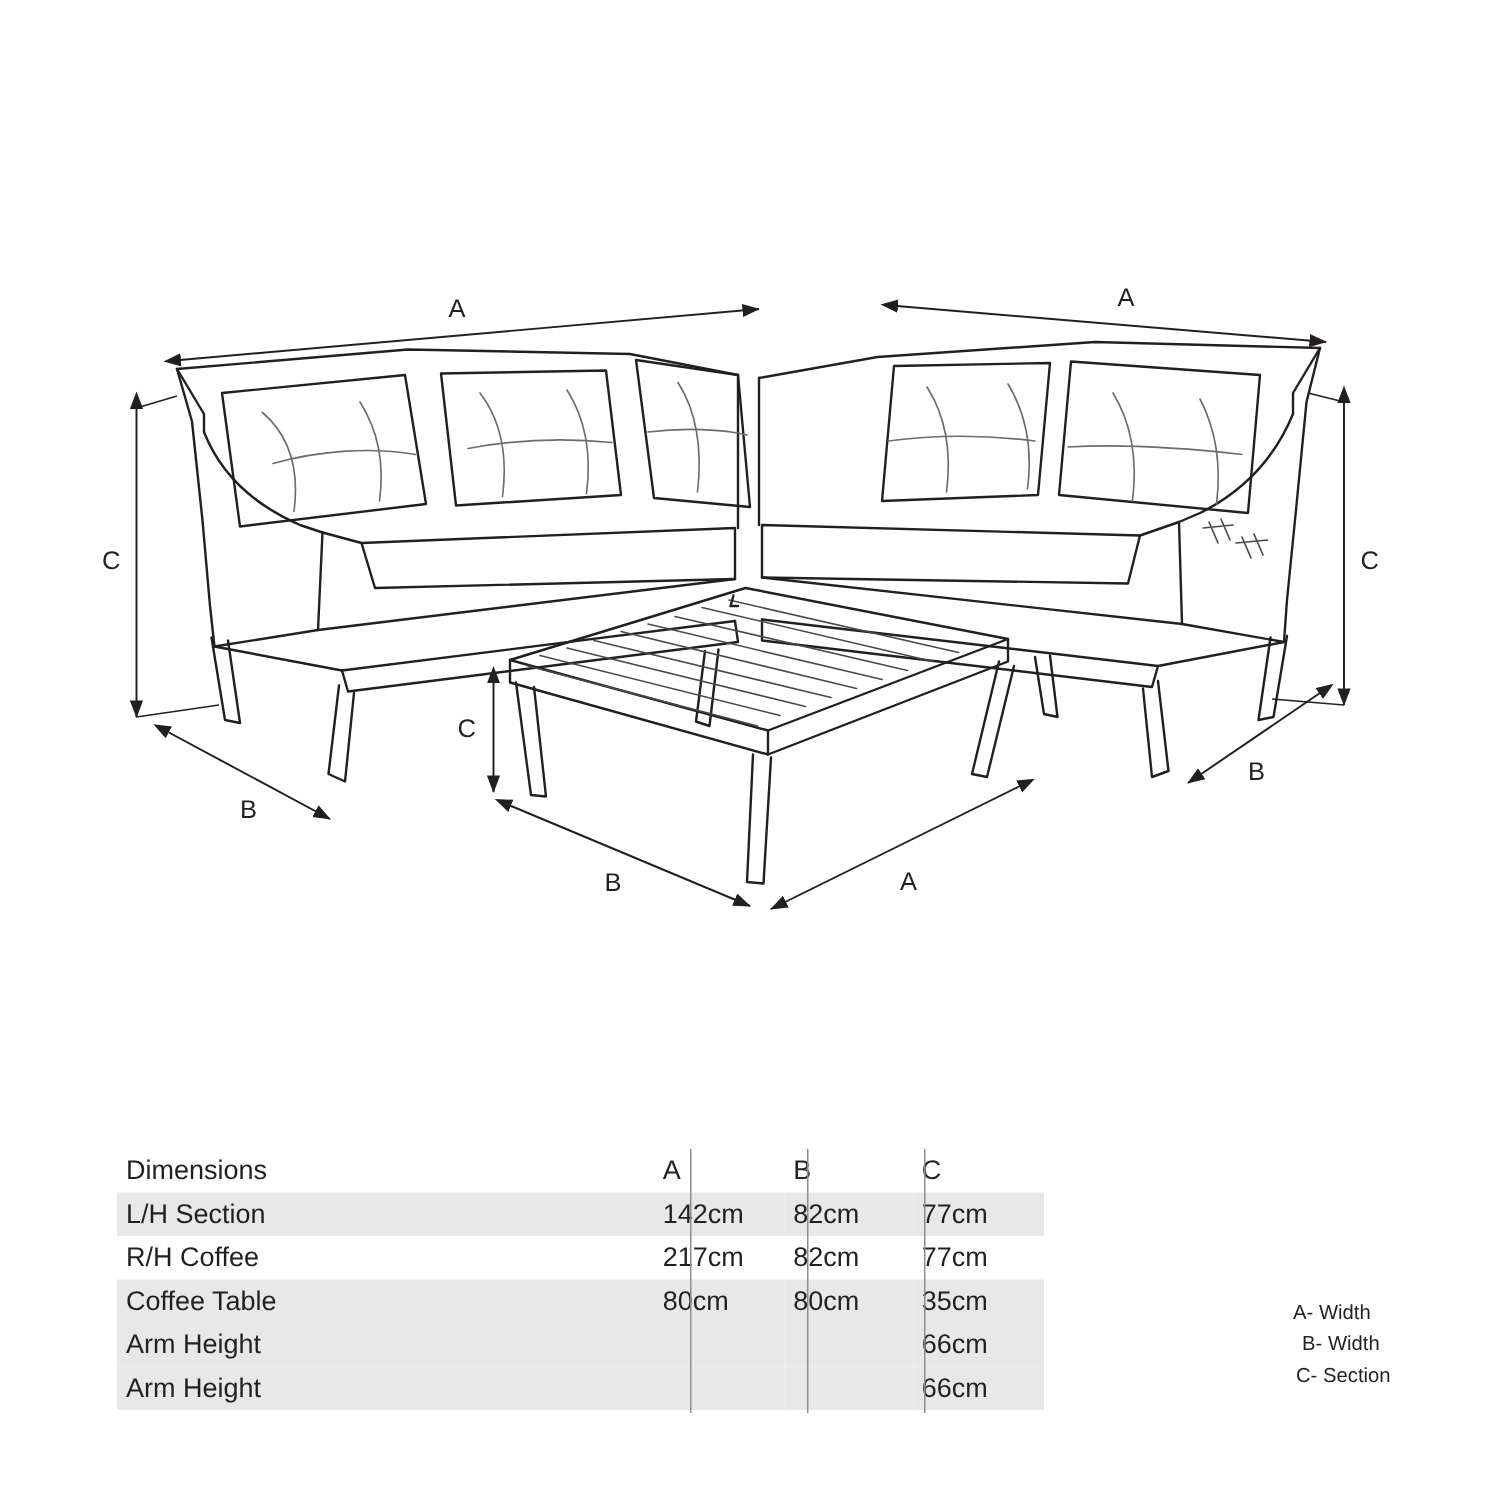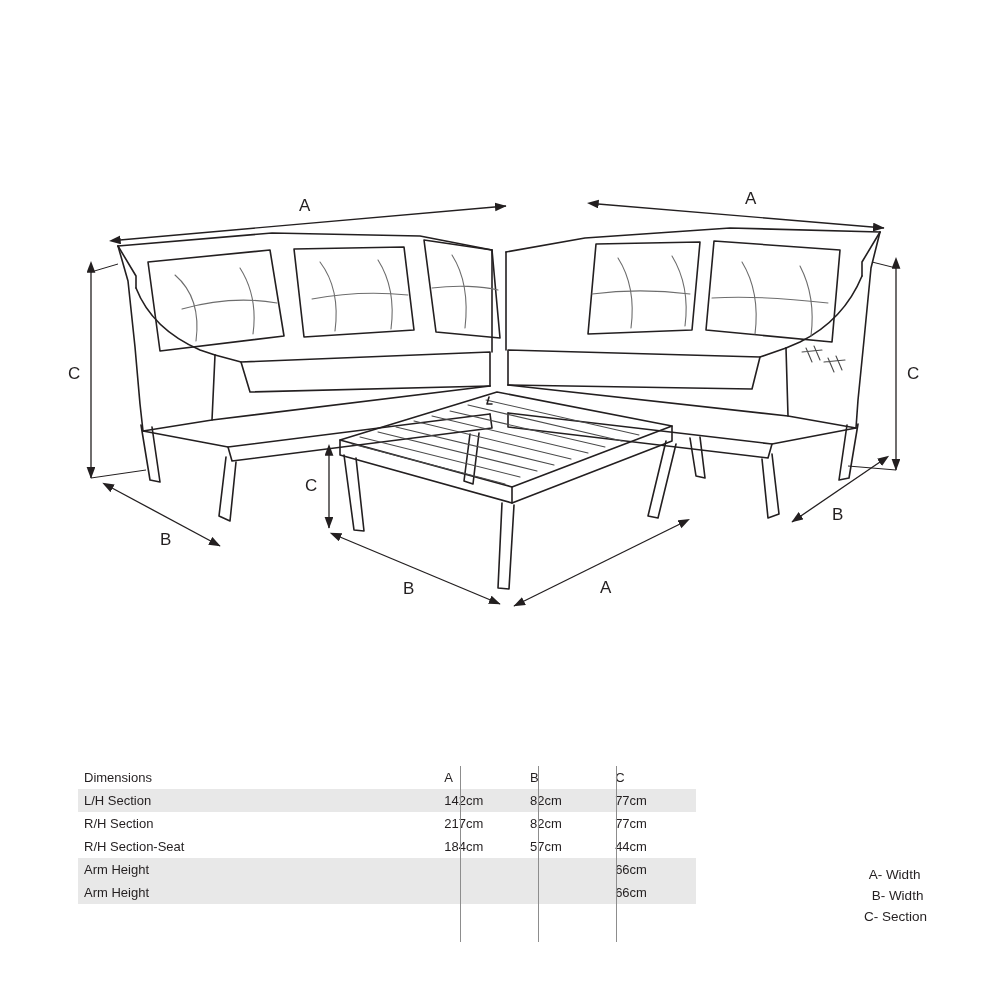--- a/index.html
+++ b/index.html
@@ -33,21 +33,21 @@
     color: #231f20;
     font-family: "Liberation Sans", sans-serif;
   }
   
   .spec-table {
     position: absolute;
     left: 78px;
     top: 766px;
     width: 618px;
     border-collapse: collapse;
-    font-size: 13px;
+    font-size: 18px;
     color: #231f20;
   }
   .spec-table td {
     padding: 4px 6px 4px 6px;
     border: none;
     height: 14px;
   }
   .spec-table tr.shaded td {
     background: #e8e8e8;
     margin-top: 45px;
@@ -63,21 +63,21 @@
     top: 766px;
     height: 176px;
   }
   .legend {
     position: absolute;
     left: 862px;
     top: 864px;
     font-size: 13.5px;
     line-height: 21px;
     color: #231f20;
-    text-align: center;
+    text-align: left;
   }
   .legend div { white-space: nowrap; }
 </style>
 </head>
 <body>
 
 <div id="stage">
 
   <svg class="drawing" viewBox="0 0 1000 760">
     <g fill="none" stroke="#231f20" stroke-width="1.6" stroke-linejoin="round" stroke-linecap="round">
@@ -229,30 +229,30 @@
         <td class="c-b">B</td>
         <td class="c-c">C</td>
       </tr>
       <tr class="shaded">
         <td class="c-name">L/H Section</td>
         <td class="c-a">142cm</td>
         <td class="c-b">82cm</td>
         <td class="c-c">77cm</td>
       </tr>
       <tr>
-        <td class="c-name">R/H Section</td>
+        <td class="c-name">R/H Coffee</td>
         <td class="c-a">217cm</td>
         <td class="c-b">82cm</td>
         <td class="c-c">77cm</td>
       </tr>
-      <tr>
-        <td class="c-name">R/H Section-Seat</td>
-        <td class="c-a">184cm</td>
-        <td class="c-b">57cm</td>
-        <td class="c-c">44cm</td>
+      <tr class="shaded">
+        <td class="c-name">Coffee Table</td>
+        <td class="c-a">80cm</td>
+        <td class="c-b">80cm</td>
+        <td class="c-c">35cm</td>
       </tr>
       <tr class="shaded">
         <td class="c-name">Arm Height</td>
         <td class="c-a"></td>
         <td class="c-b"></td>
         <td class="c-c">66cm</td>
       </tr>
       <tr class="shaded">
         <td class="c-name">Arm Height</td>
         <td class="c-a"></td>

